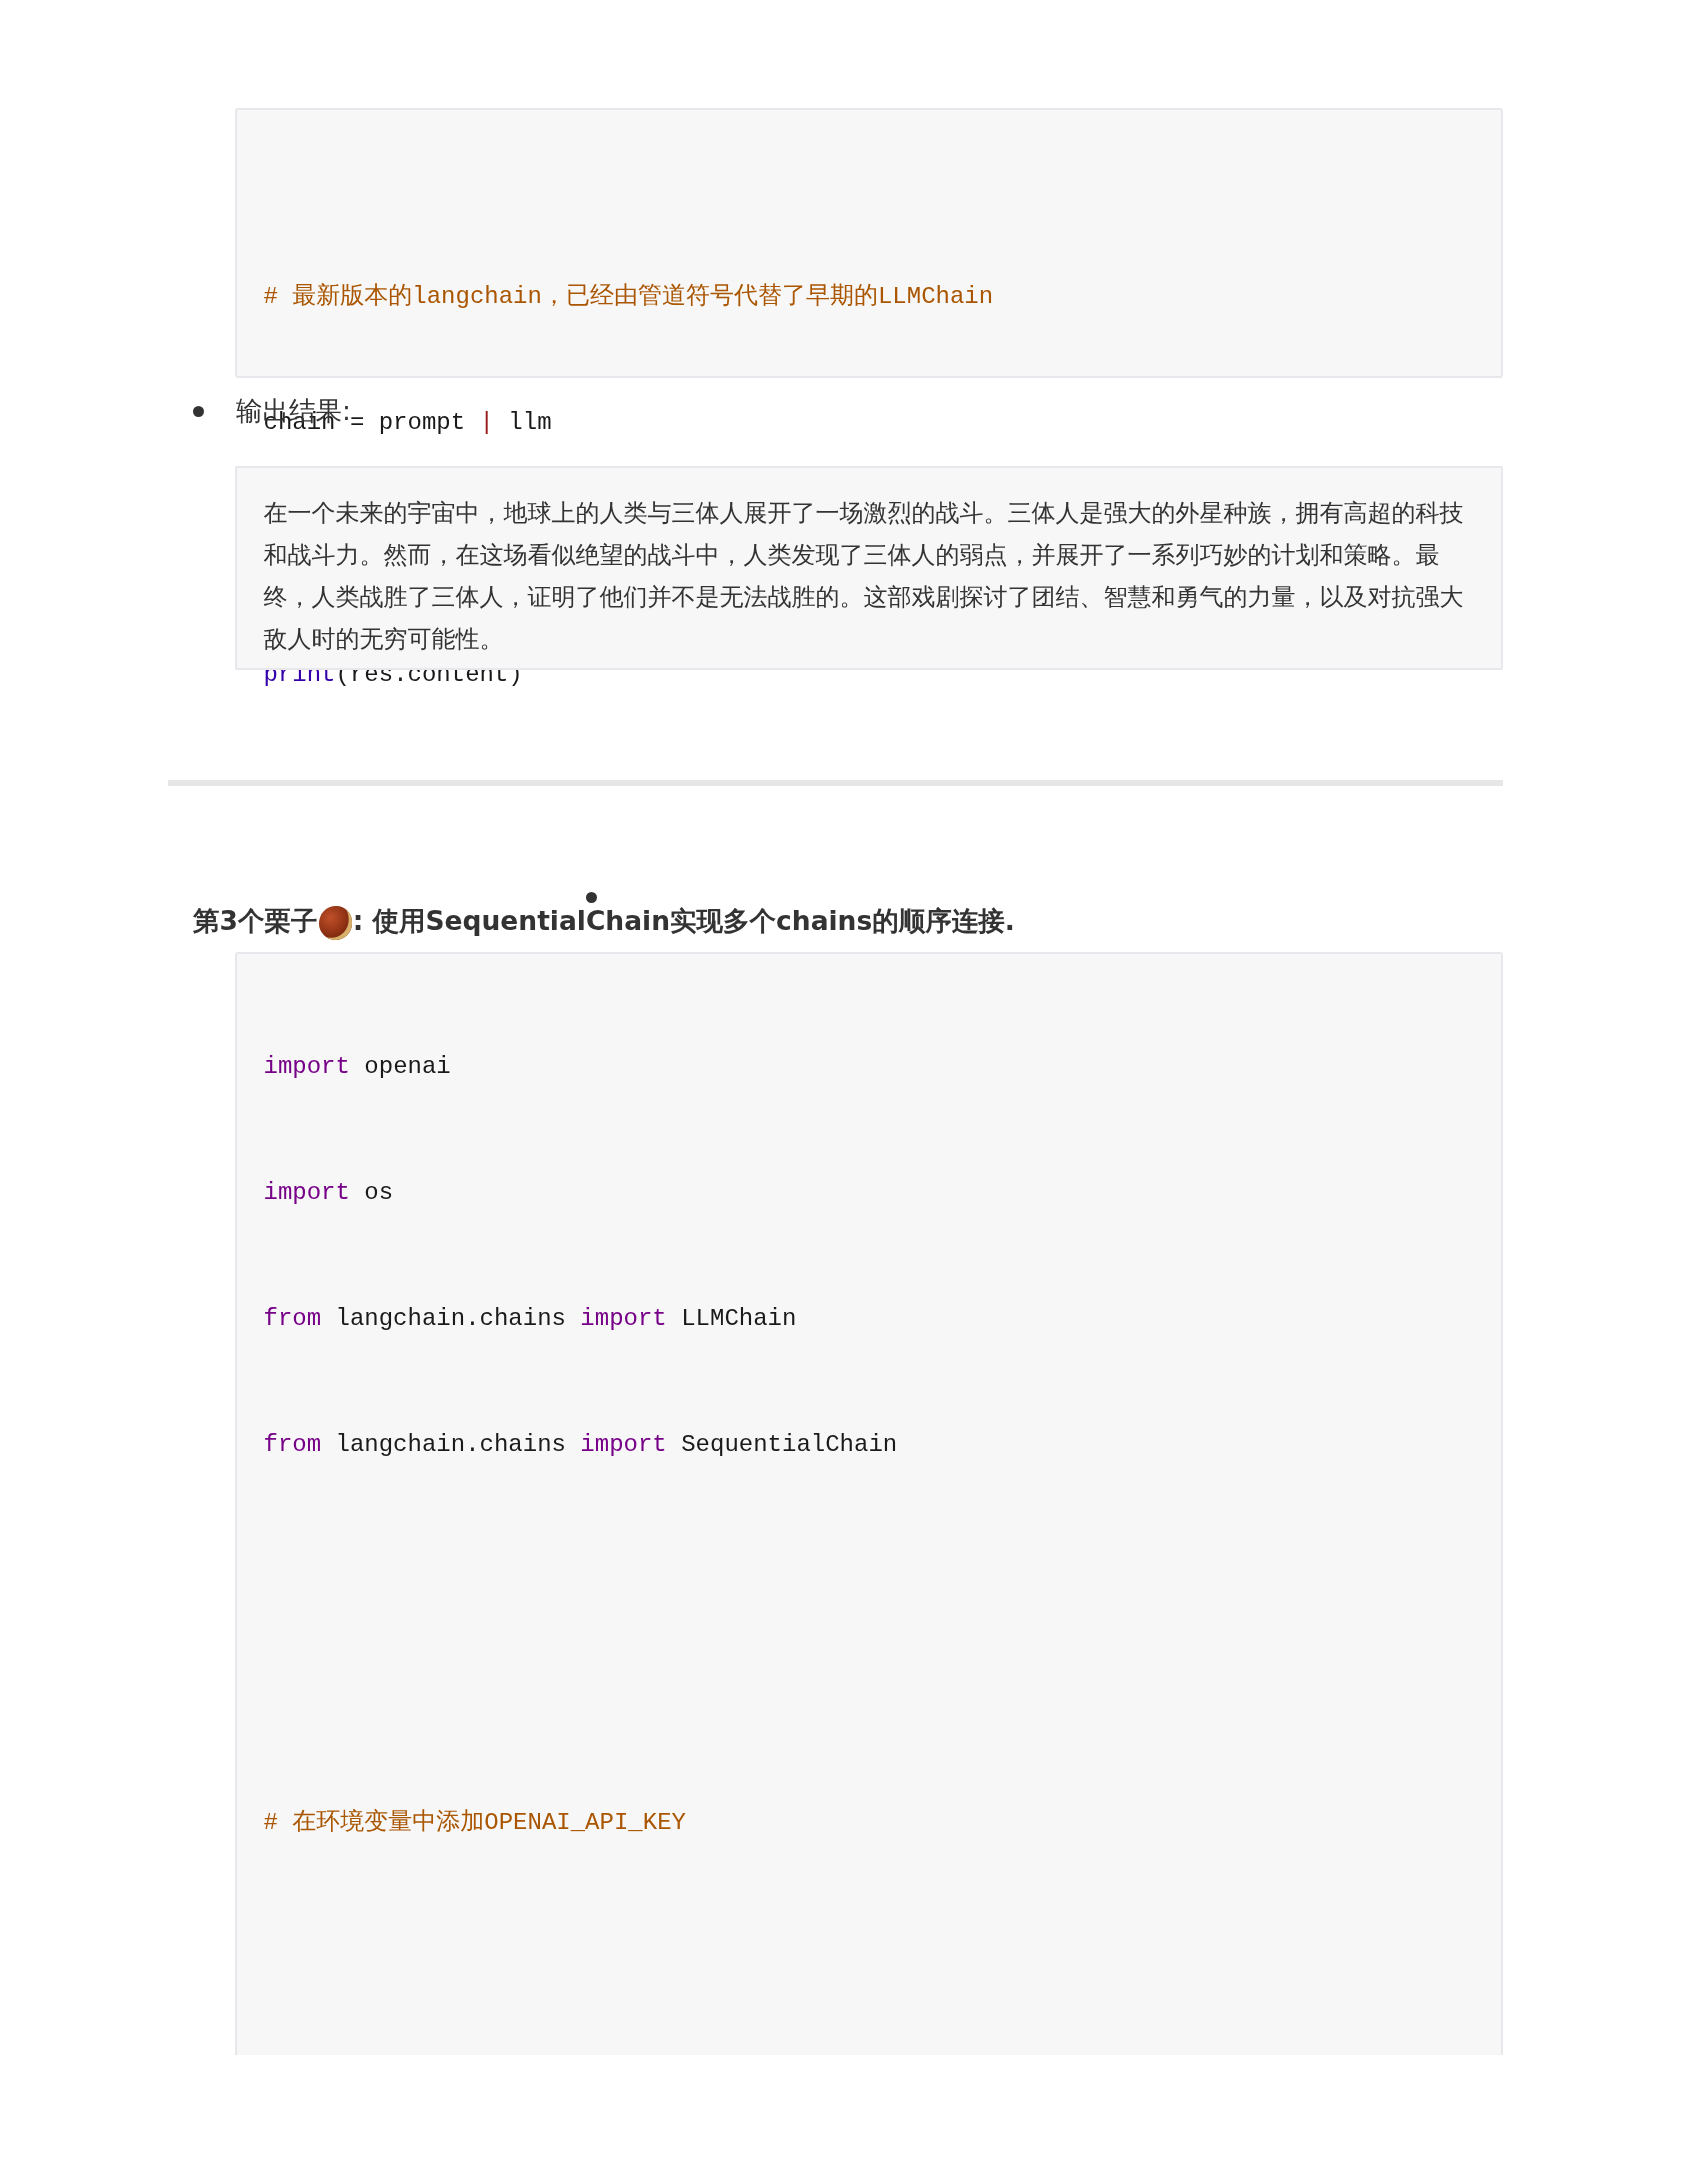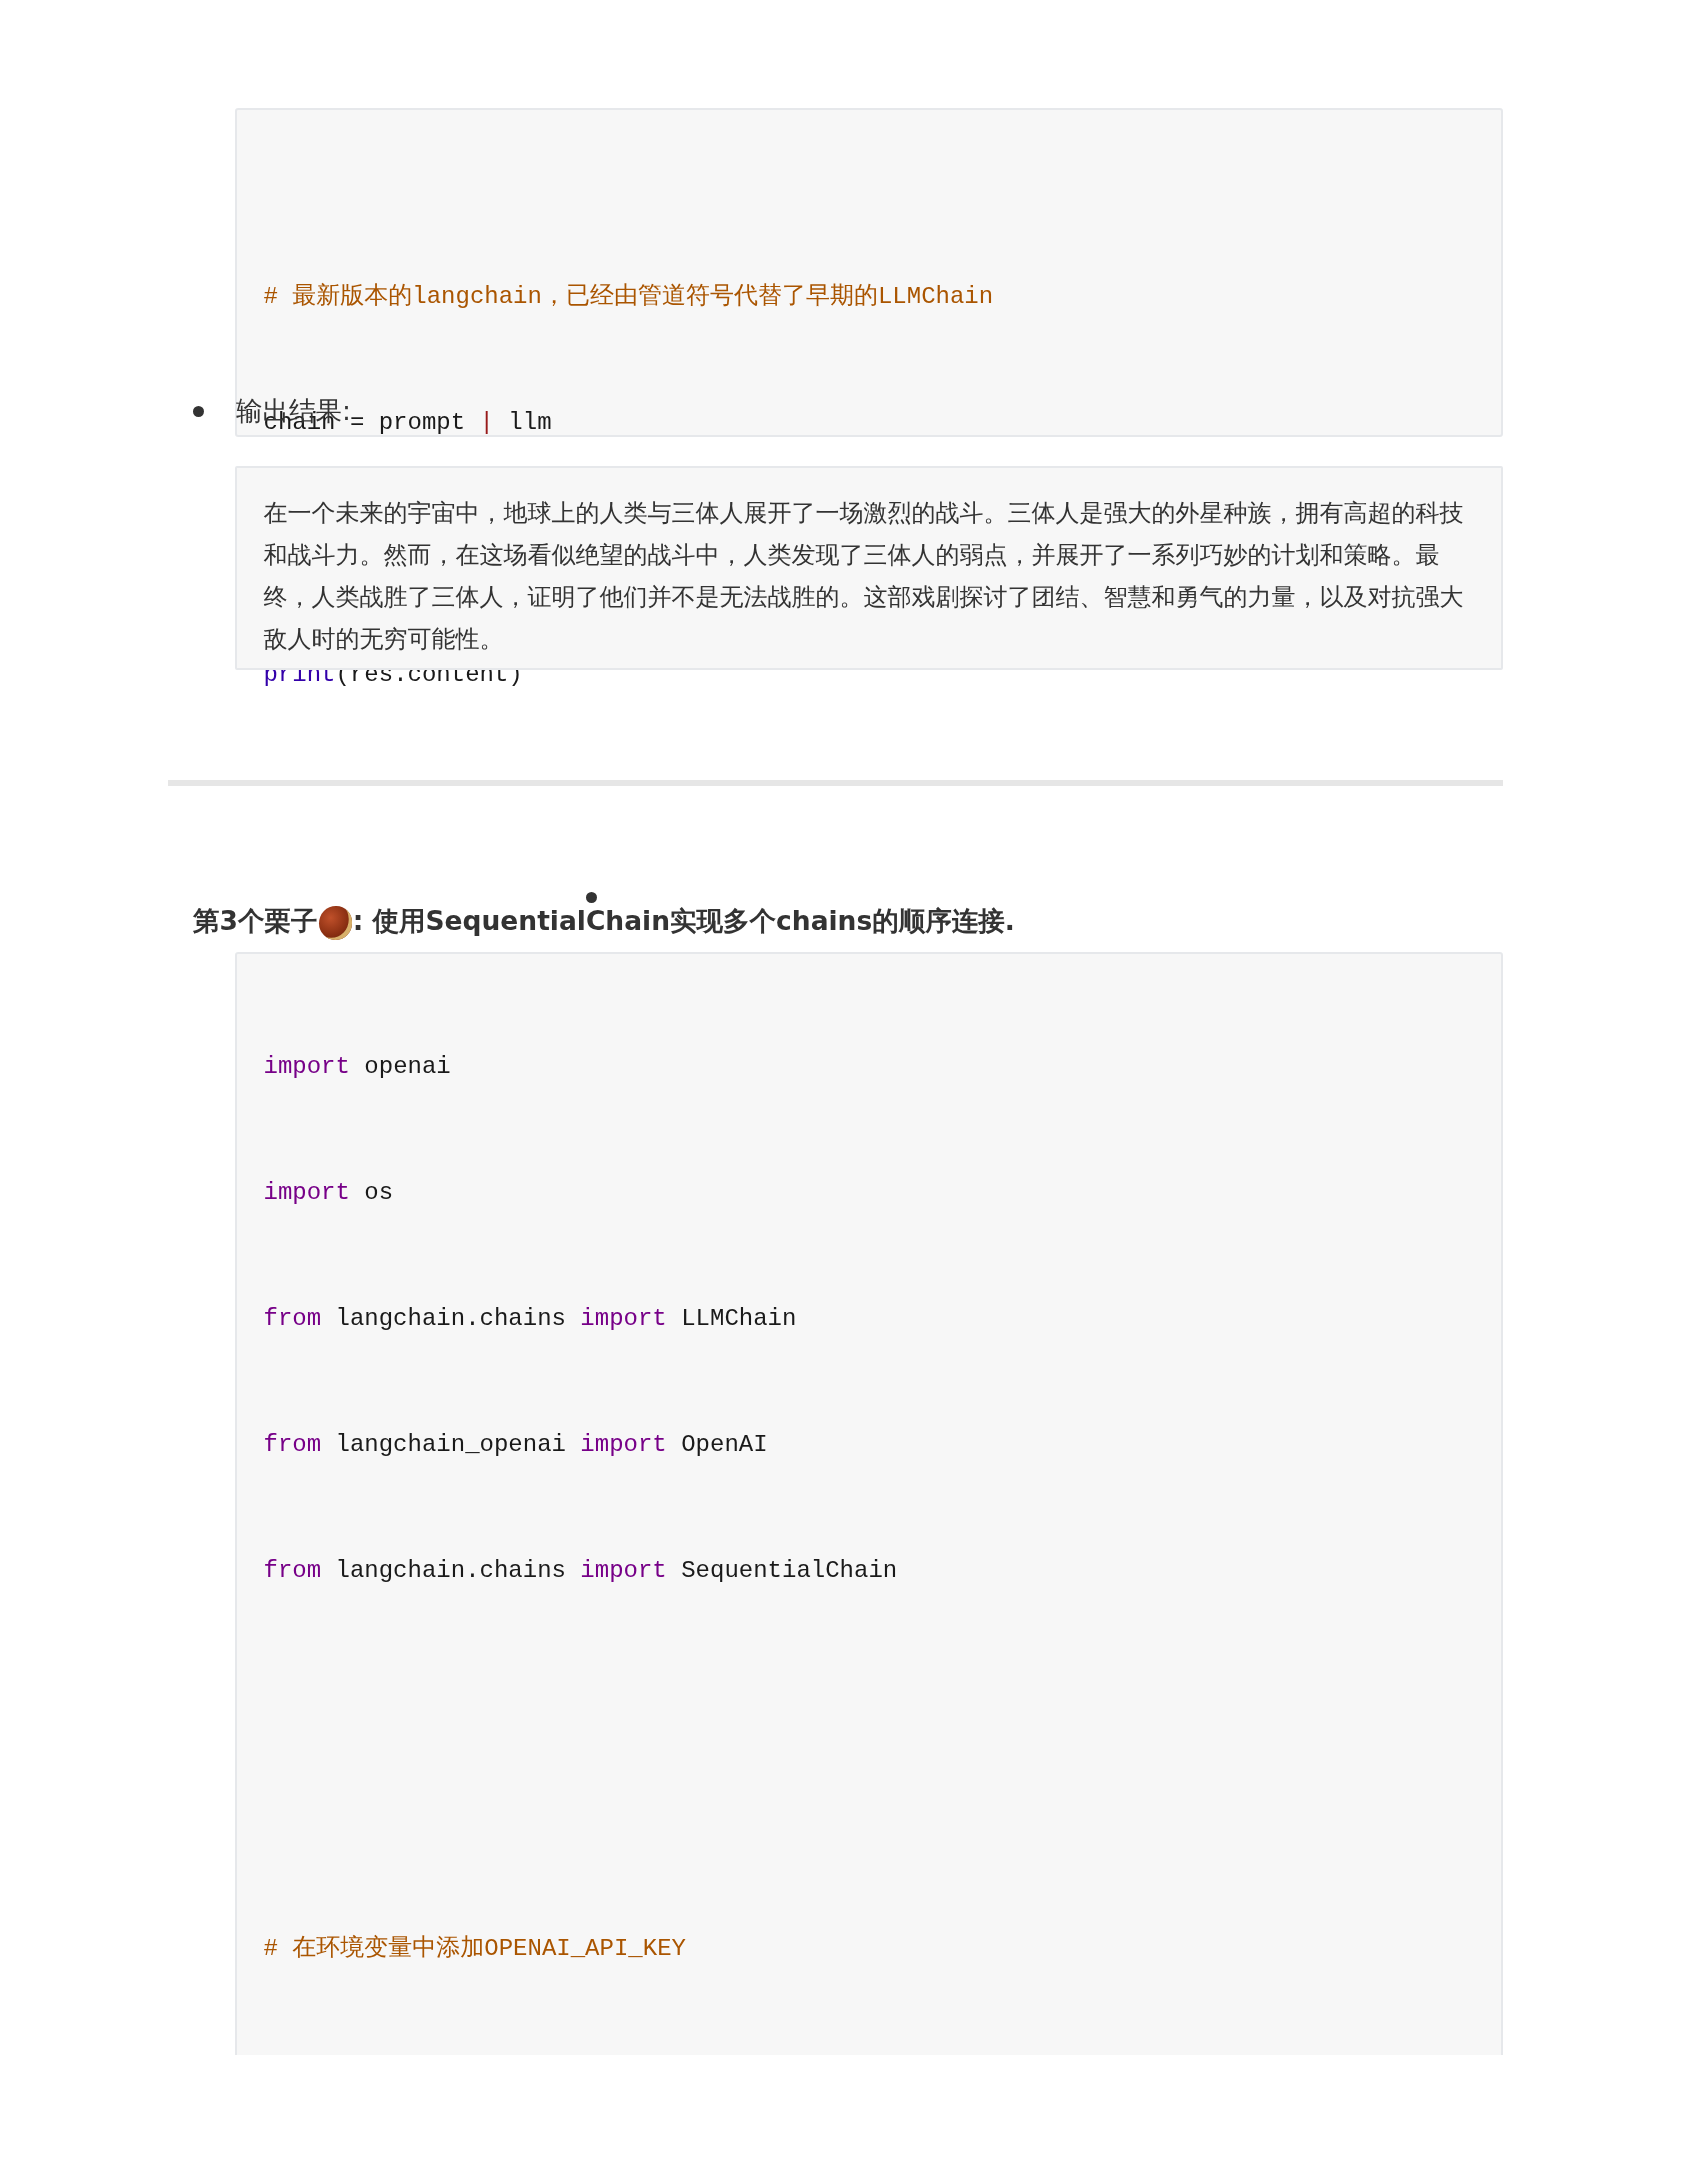--- a/index.html
+++ b/index.html
@@ -37,21 +37,21 @@
   .chestnut {
     display: inline-block; width: 33px; height: 34px; vertical-align: middle; margin: 0 1.1px;
     border-radius: 52% 48% 50% 50%;
     background: radial-gradient(circle at 35% 35%, #c0502a 0%, #8a2f12 55%, #5a1d08 100%);
     box-shadow: inset -4.4px -3.3px 0 -1.1px #d7b06a;
   }
 </style>
 </head>
 <body>
 
-<div class="code-block" style="top:108px; height:329px; padding-top:82px;">
+<div class="code-block" style="top:108px; height:270px; padding-top:82px;">
   <span class="code-line cm"># 最新版本的langchain，已经由管道符号代替了早期的LLMChain</span>
   <span class="code-line"><span>chain = prompt </span><span class="op">|</span><span> llm</span></span>
   <span class="code-line"><span>res = chain.invoke(</span><span class="st">"三体人不是无法战胜的"</span><span>)</span></span>
   <span class="code-line"><span class="bi">print</span><span>(res.content)</span></span>
 </div>
 
 <div class="bullet-row" style="top:393px;gap:8px;">
   <span class="bullet-dot"></span>
   <span class="bullet-text">输出结果:</span>
 </div>
@@ -64,21 +64,20 @@
 
 <div class="bullet-row" style="top:892px;flex-direction:column;">
   <span class="bullet-dot"></span>
   <span class="bullet-text bold"><span>第3个栗子</span><span class="chestnut"></span><span>: 使用SequentialChain实现多个chains的顺序连接.</span></span>
 </div>
 
 <div class="code-block" style="top:952px; height:1103px; padding-top:8px; border-bottom:none; border-radius:3.3px 3.3px 0 0;">
   <span class="code-line"><span class="kw">import</span><span> openai</span></span>
   <span class="code-line"><span class="kw">import</span><span> os</span></span>
   <span class="code-line"><span class="kw">from</span><span> langchain.chains </span><span class="kw">import</span><span> LLMChain</span></span>
-  <span class="code-line"><span class="kw">from</span><span> langchain_openai </span><span class="kw">import</span><span> OpenAI</span></span>
   <span class="code-line"><span class="kw">from</span><span> langchain.chains </span><span class="kw">import</span><span> SequentialChain</span></span>
   <span class="code-line"></span>
   <span class="code-line"></span>
   <span class="code-line cm"># 在环境变量中添加OPENAI_API_KEY</span>
   <span class="code-line"></span>
   
   
   
   
   

